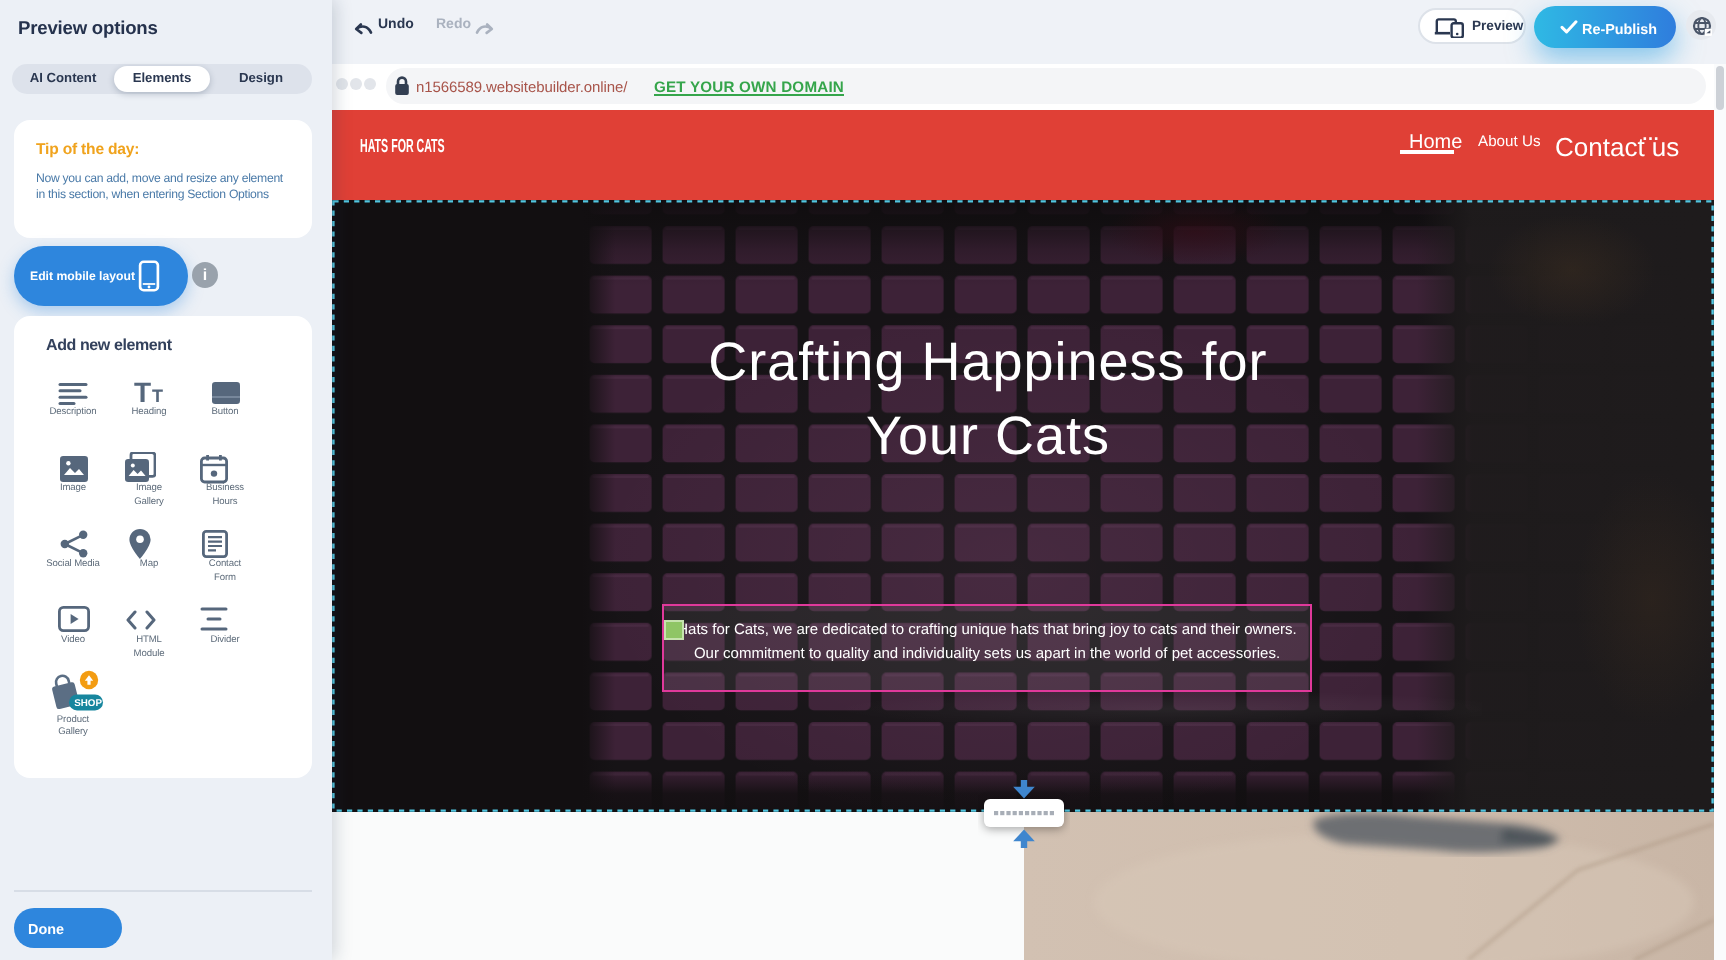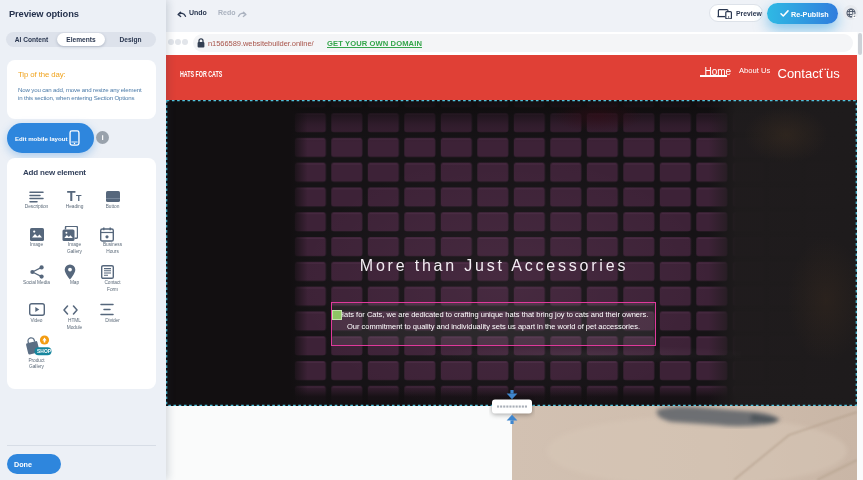--- a/index.html
+++ b/index.html
@@ -84,21 +84,21 @@
   </svg>
   <div class="abs" style="left:0;top:0;width:691px;height:306px;background:
     radial-gradient(ellipse 60px 40px at 620px 35px, rgba(75,55,35,0.35), rgba(75,55,35,0) 70%),
     radial-gradient(ellipse 55px 90px at 660px 200px, rgba(70,50,32,0.3), rgba(70,50,32,0) 70%),
     radial-gradient(ellipse 60px 22px at 432px 16px, rgba(55,10,20,0.5), rgba(55,10,20,0) 75%),
     radial-gradient(ellipse 300px 190px at 340px 185px, rgba(255,195,235,0.05), rgba(0,0,0,0) 70%),
     linear-gradient(90deg, rgba(18,15,17,1) 0%, rgba(18,15,17,1) 18%, rgba(18,15,17,0) 20.5%, rgba(21,18,20,0) 78.5%, rgba(30,27,28,0.97) 82.5%, rgba(30,27,28,1) 100%),
     linear-gradient(180deg, rgba(16,13,15,0.95) 0%, rgba(16,13,15,0.8) 3%, rgba(16,13,15,0.3) 8%, rgba(16,13,15,0) 14%, rgba(16,13,15,0) 93%, rgba(18,15,17,0.88) 97%, rgba(18,15,17,0.95) 100%);"></div>
   <div class="abs" style="left:235px;top:246px;width:340px;height:17px;background:radial-gradient(ellipse 55% 60% at 55% 50%, rgba(255,255,255,0.06), rgba(255,255,255,0) 92%);"></div>
 
-  <div class="abs" style="left:0;top:157px;width:656px;text-align:center;color:#f2ecf2;font-size:16px;letter-spacing:2.8px;">More than Just Accessories</div>
+  <div class="abs" style="left:0;top:63px;width:656px;text-align:center;color:#fff;font-size:27px;line-height:36.5px;letter-spacing:0.5px;">Crafting Happiness for<br>Your Cats</div>
 
   <div class="abs" style="left:165px;top:202px;width:325px;height:44px;border:1.5px solid #e0399b;background:rgba(255,255,255,0.07);"></div>
   <div class="abs" style="left:166px;top:209px;width:323px;text-align:center;color:#fff;font-size:7.5px;line-height:12.2px;white-space:nowrap;">Hats for Cats, we are dedicated to crafting unique hats that bring joy to cats and their owners.<br>Our commitment to quality and individuality sets us apart in the world of pet accessories.</div>
   <div class="abs" style="left:166px;top:210px;width:10px;height:10px;background:#8fc565;border:1px solid #c6e2ae;"></div>
 
   <svg width="691" height="306" style="position:absolute;left:0;top:0;">
     <rect x="0.7" y="0.7" width="689.6" height="304.6" fill="none" stroke="#52c6e0" stroke-width="1.2" stroke-dasharray="2.6 2.6"></rect>
   </svg>
 </div>
 
@@ -156,21 +156,21 @@
 <div class="abs" style="left:0;top:0;width:166px;height:480px;background:#ecf0f6;box-shadow:2px 0 8px rgba(30,50,80,.18);"></div>
 <span class="abs" style="left:9px;top:9px;font-size:9.3px;font-weight:bold;color:#25324d;letter-spacing:-0.1px;">Preview options</span>
 
 <div class="abs" style="left:6px;top:32px;width:150px;height:15px;border-radius:8px;background:#dde2eb;"></div>
 <div class="abs" style="left:57px;top:33px;width:48px;height:13px;border-radius:7px;background:#fff;box-shadow:0 1px 3px rgba(30,50,80,.25);"></div>
 <span class="abs" style="left:6px;top:36px;width:51px;text-align:center;font-size:6.6px;font-weight:bold;color:#2a3750;">AI Content</span>
 <span class="abs" style="left:57px;top:36px;width:48px;text-align:center;font-size:6.6px;font-weight:bold;color:#2a3750;">Elements</span>
 <span class="abs" style="left:105px;top:36px;width:51px;text-align:center;font-size:6.6px;font-weight:bold;color:#2a3750;">Design</span>
 
 <div class="abs" style="left:7px;top:60px;width:149px;height:59px;border-radius:8px;background:#fff;"></div>
-<span class="abs" style="left:18px;top:70px;font-size:7.8px;font-weight:normal;color:#f0a31d;letter-spacing:-0.1px;">Tip of the day:</span>
+<span class="abs" style="left:18px;top:70px;font-size:7.8px;font-weight:bold;color:#f0a31d;letter-spacing:-0.1px;">Tip of the day:</span>
 <div class="abs" style="left:18px;top:86px;width:140px;font-size:6.1px;letter-spacing:-0.15px;line-height:7.5px;color:#4a7aa8;white-space:nowrap;">Now you can add, move and resize any element<br>in this section, when entering Section Options</div>
 
 <div class="abs" style="left:7px;top:123px;width:87px;height:30px;border-radius:15px;background:#2e86dd;box-shadow:0 3px 8px rgba(46,134,221,.35);"></div>
 <span class="abs" style="left:15px;top:135px;font-size:6.1px;font-weight:bold;color:#fff;">Edit mobile layout</span>
 <svg class="abs" style="left:69px;top:130px;" width="11" height="16" viewBox="0 0 12 18">
   <rect x="1" y="1" width="10" height="16" rx="2" fill="none" stroke="#fff" stroke-width="1.5"></rect>
   <path d="M2.5 13.5 H9.5" stroke="#fff" stroke-width="1"></path>
   <circle cx="6" cy="15.2" r="0.8" fill="#fff"></circle>
 </svg>
 <div class="abs" style="left:96px;top:131px;width:13px;height:13px;border-radius:50%;background:#99a2ac;"></div>

